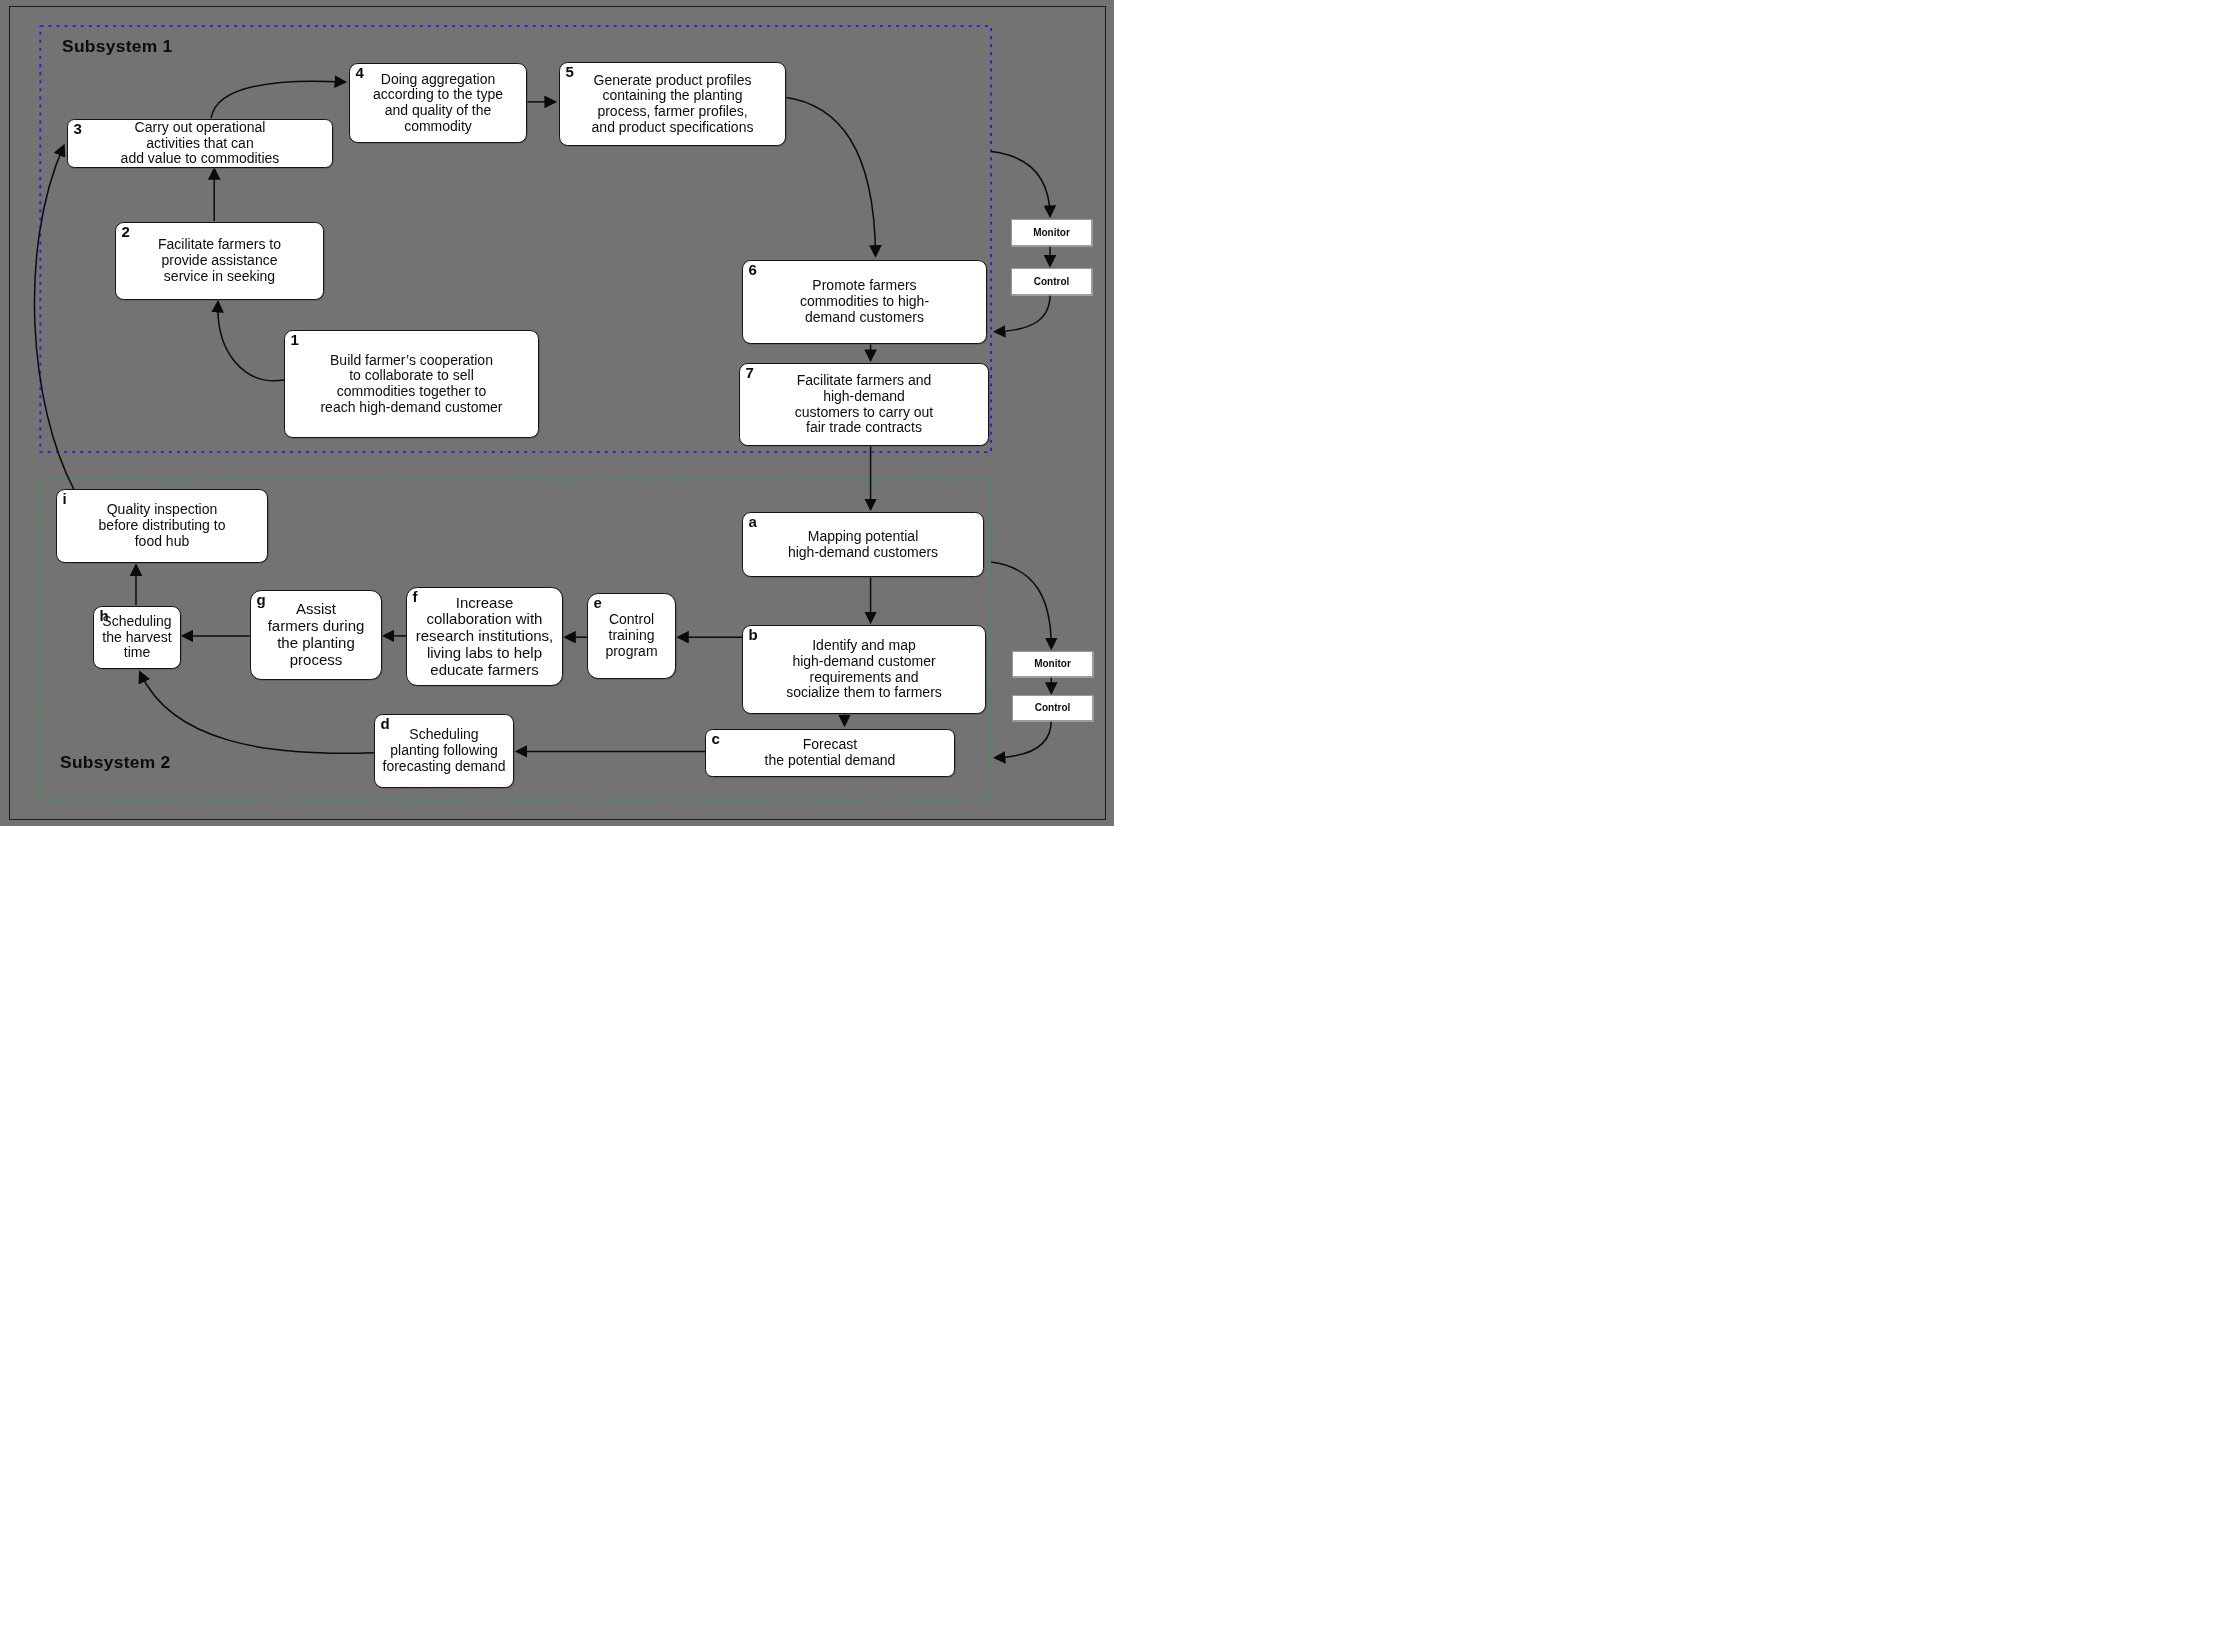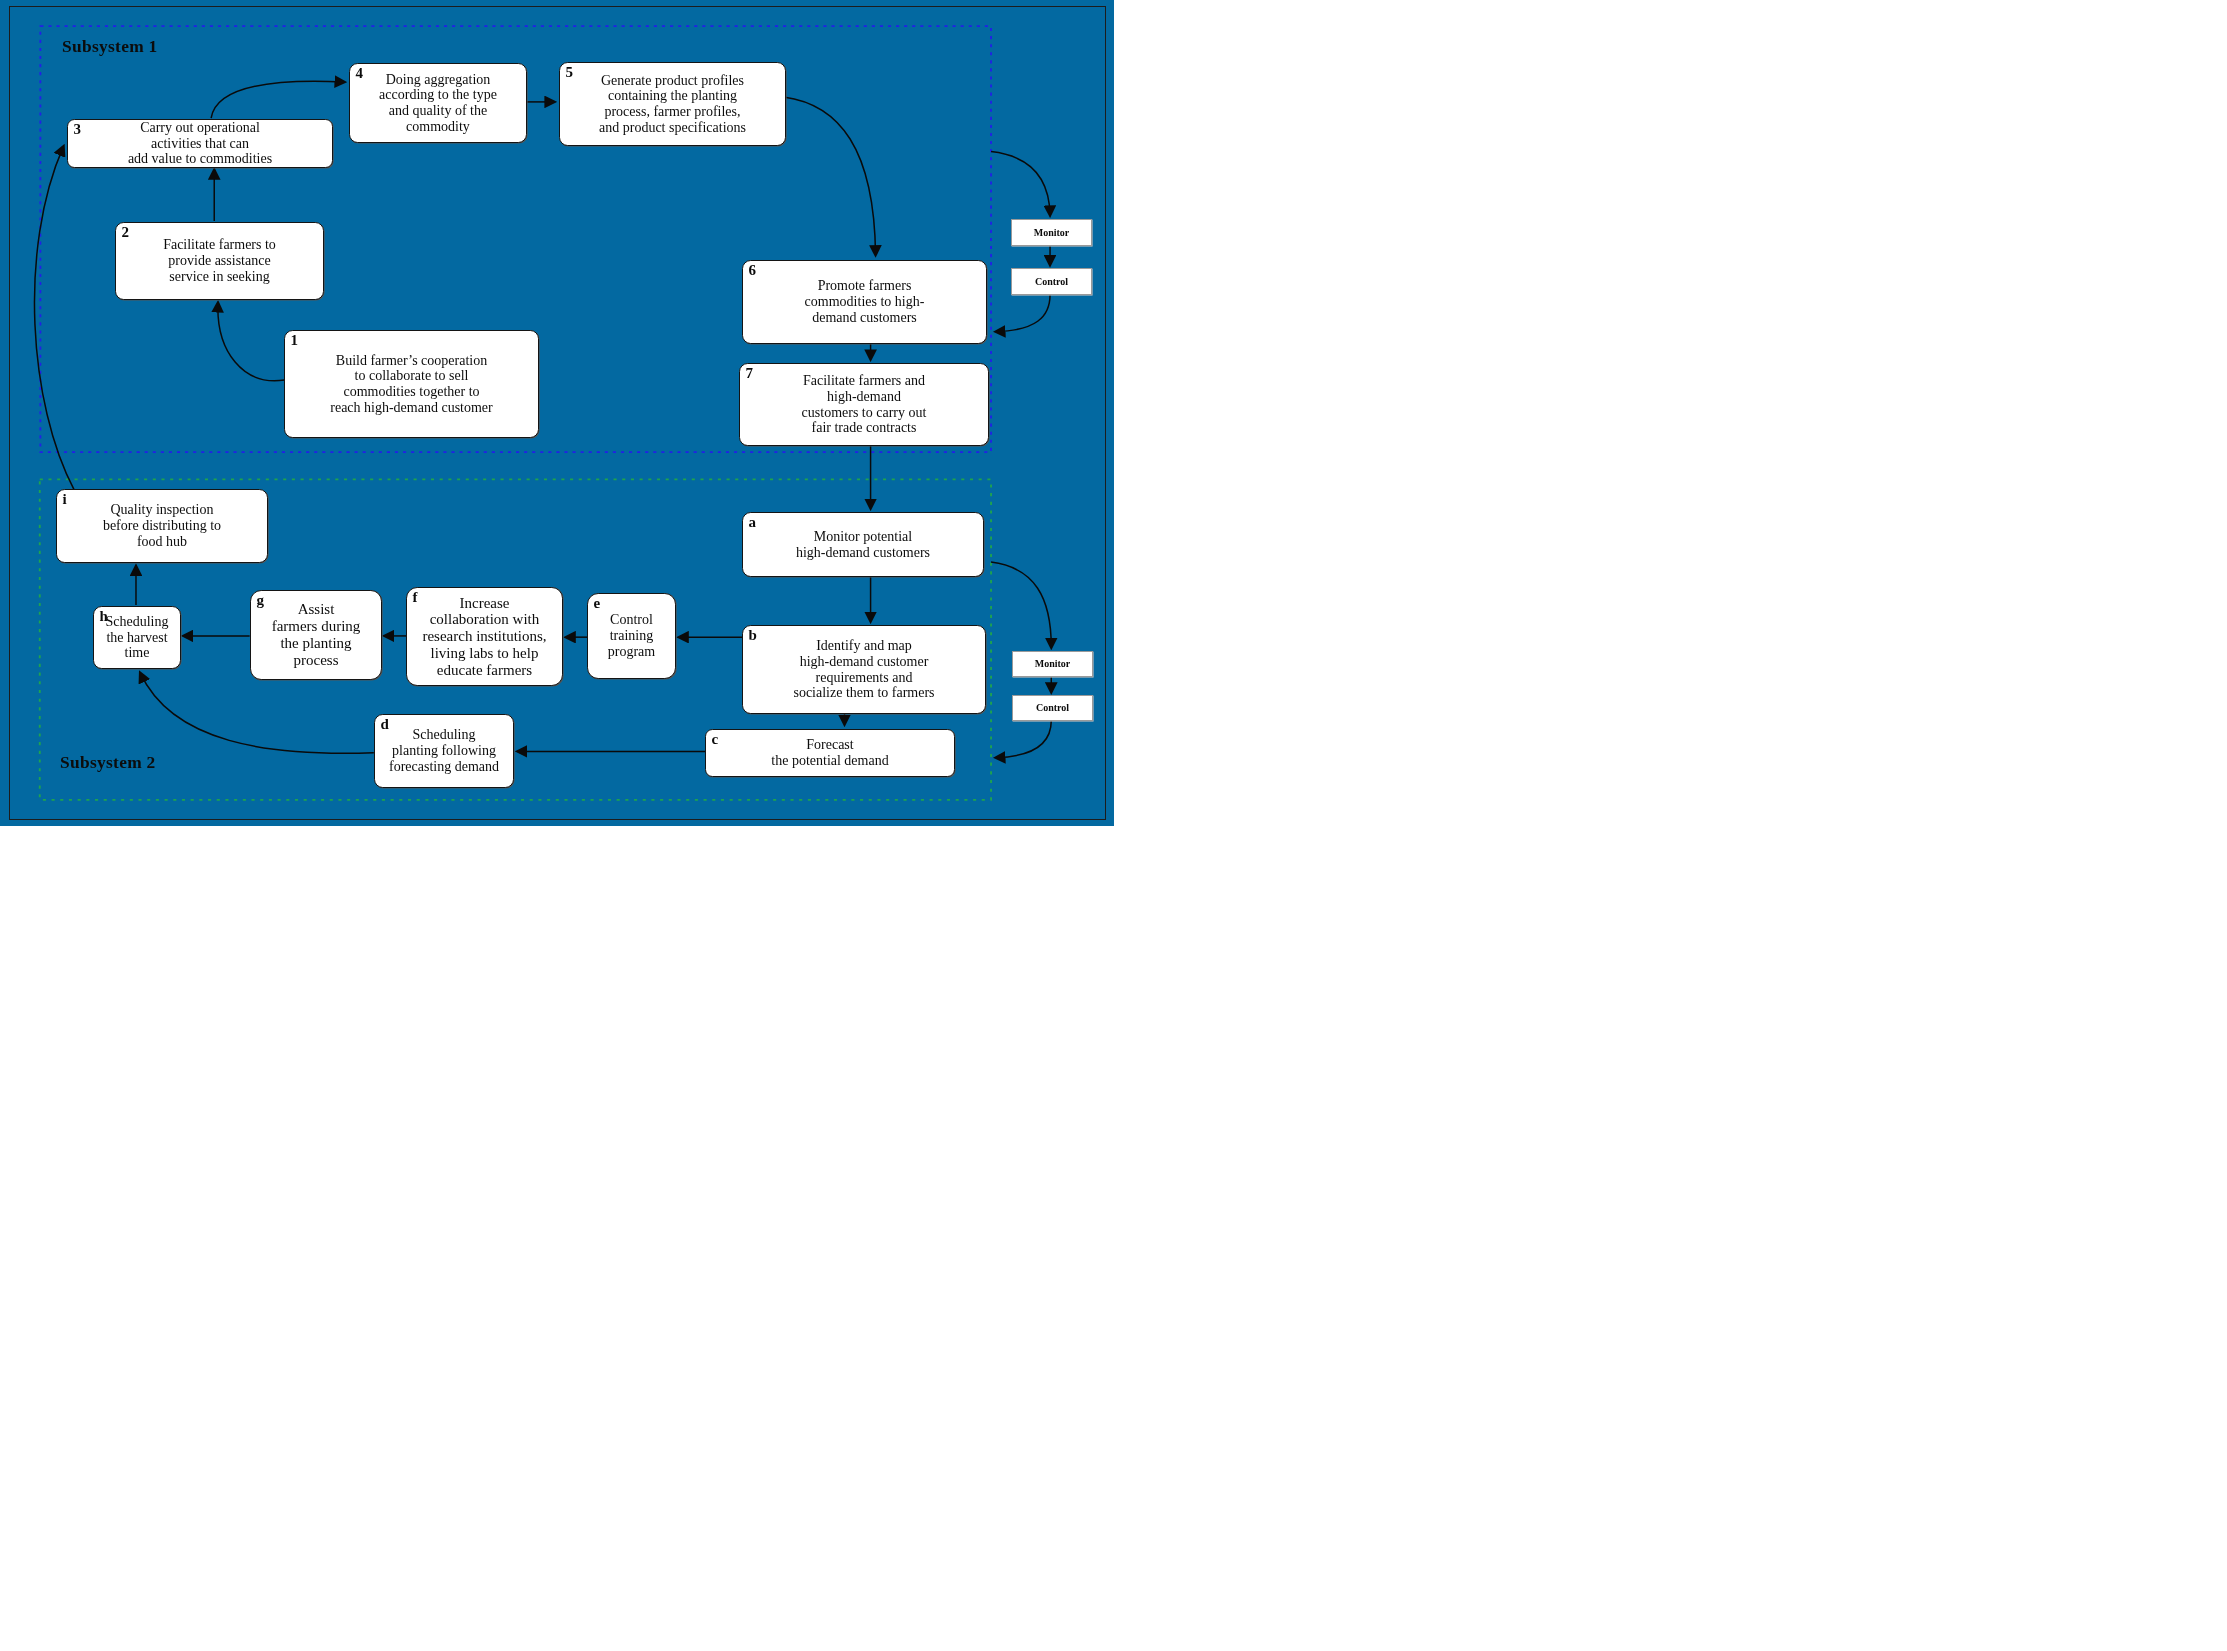--- a/index.html
+++ b/index.html
@@ -1,20 +1,20 @@
 <!DOCTYPE html>
 <html style="font-size:10px"><head>
 <meta charset="utf-8">
 <style>
   html,body{margin:0;padding:0;background:#fff;}
   .canvas{
     position:relative;
     width:1114px;height:826px;
-    background:#0369a1;
-    font-family:Liberation Serif, serif;
+    background:#737373;
+    font-family:Liberation Sans, sans-serif;
     color:#0c0c0c;
     overflow:hidden;
   }
   .frame{
     position:absolute;left:8.7px;top:6.2px;width:1095px;height:812px;
     border:1.2px solid #1c1c1c;
   }
   svg.layer{position:absolute;left:0;top:0;}
   .arrow{fill:none;stroke:#0a0a0a;stroke-width:2.4px;}
   .node{
@@ -164,21 +164,21 @@
   <div class="node" id="n7">
     <span class="num">7</span>
     <div class="txt">Facilitate farmers and
 high-demand
 customers to carry out
 fair trade contracts</div>
   </div>
 
   <div class="node" id="na">
     <span class="num">a</span>
-    <div class="txt">Monitor potential
+    <div class="txt">Mapping potential
 high-demand customers</div>
   </div>
   <div class="node" id="nb">
     <span class="num">b</span>
     <div class="txt">Identify and map
 high-demand customer
 requirements and
 socialize them to farmers</div>
   </div>
   <div class="node" id="nc">

